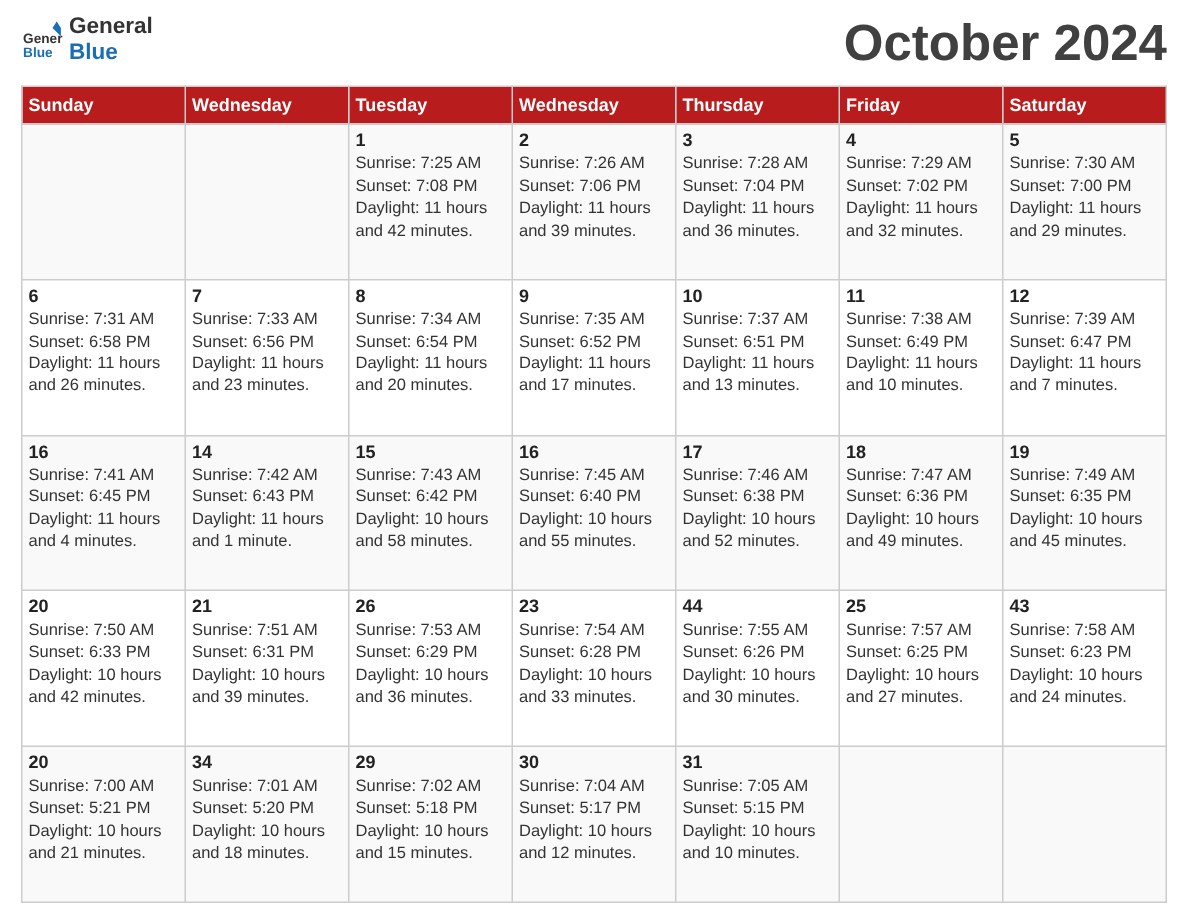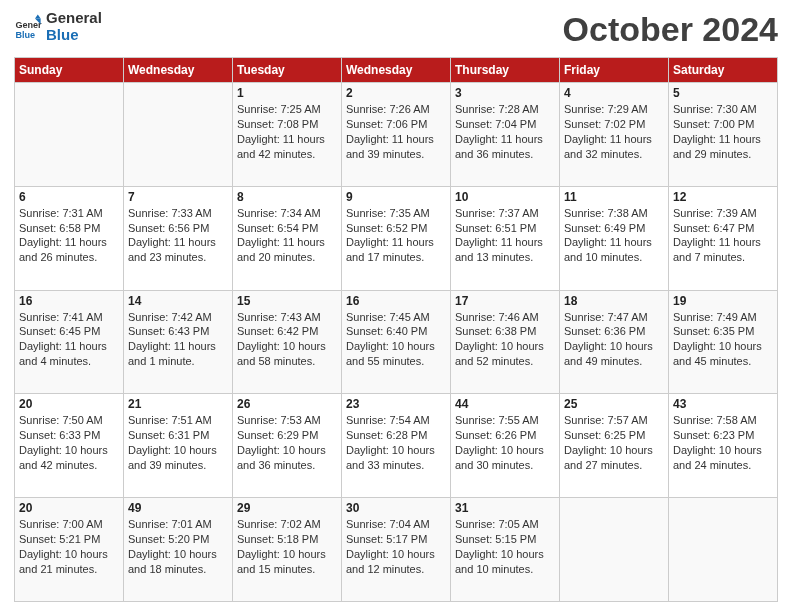--- a/index.html
+++ b/index.html
@@ -241,21 +241,21 @@
             <span class="day-number">43</span>
             <div class="day-info">Sunrise: 7:58 AM<br>Sunset: 6:23 PM<br>Daylight: 10 hours and 24 minutes.</div>
           </td>
         </tr>
         <tr>
           <td>
             <span class="day-number">20</span>
             <div class="day-info">Sunrise: 7:00 AM<br>Sunset: 5:21 PM<br>Daylight: 10 hours and 21 minutes.</div>
           </td>
           <td>
-            <span class="day-number">49</span>
+            <span class="day-number">34</span>
             <div class="day-info">Sunrise: 7:01 AM<br>Sunset: 5:20 PM<br>Daylight: 10 hours and 18 minutes.</div>
           </td>
           <td>
             <span class="day-number">29</span>
             <div class="day-info">Sunrise: 7:02 AM<br>Sunset: 5:18 PM<br>Daylight: 10 hours and 15 minutes.</div>
           </td>
           <td>
             <span class="day-number">30</span>
             <div class="day-info">Sunrise: 7:04 AM<br>Sunset: 5:17 PM<br>Daylight: 10 hours and 12 minutes.</div>
           </td>

